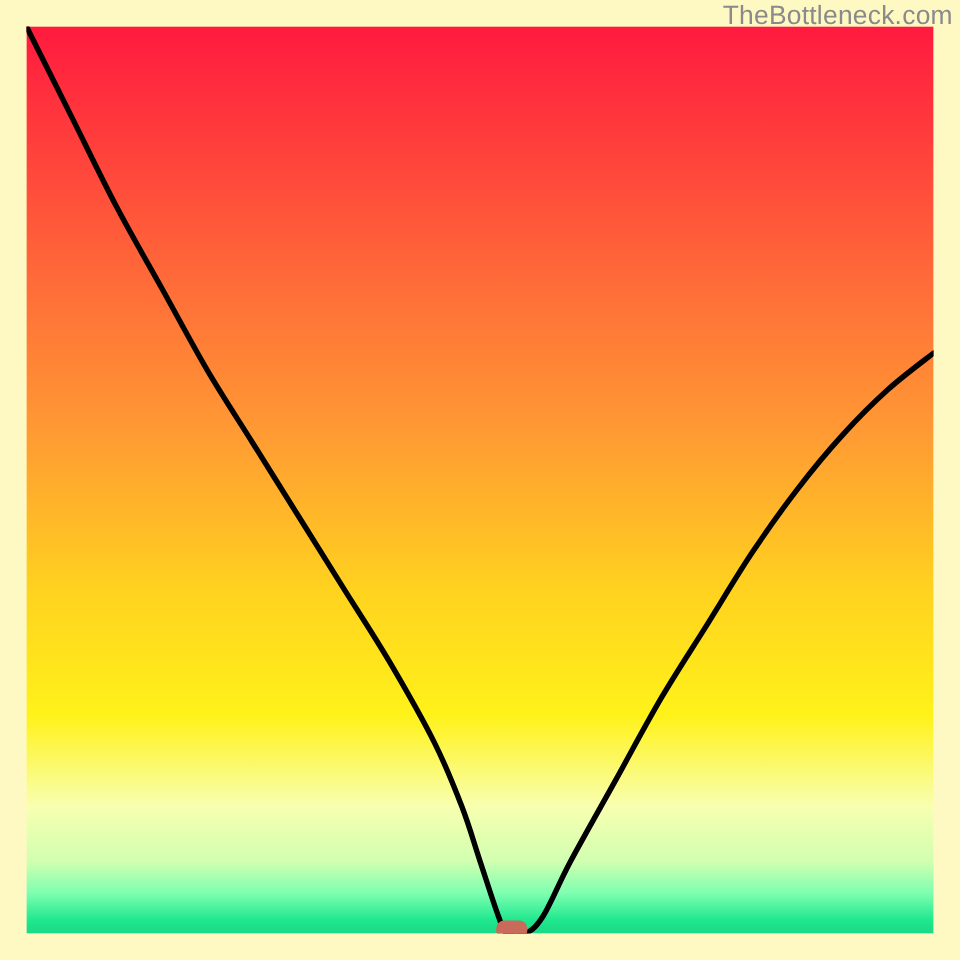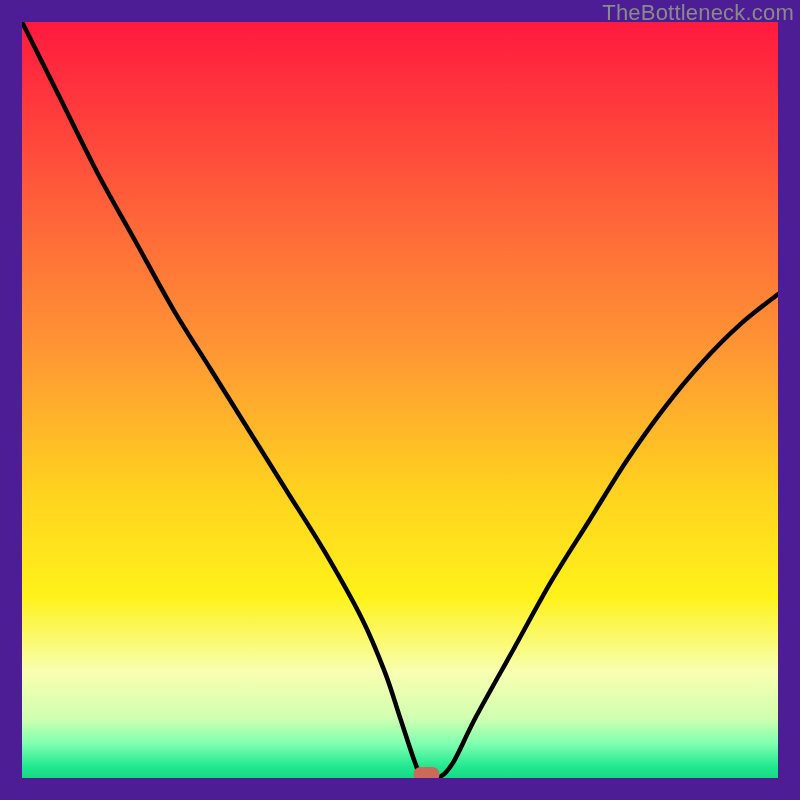--- a/index.html
+++ b/index.html
@@ -8,21 +8,21 @@
     width: 800px;
     height: 800px;
     background: #000;
     overflow: hidden;
     font-family: Arial, Helvetica, sans-serif;
   }
   .frame {
     position: absolute;
     left: 0; top: 0;
     width: 800px; height: 800px;
-    background: #4c1d95;
+    background: #fef9c3;
   }
   .watermark {
     position: absolute;
     top: 0px;
     right: 6px;
     color: #8a8a8a;
     font-size: 22px;
     font-weight: 500;
     letter-spacing: 0.2px;
   }

